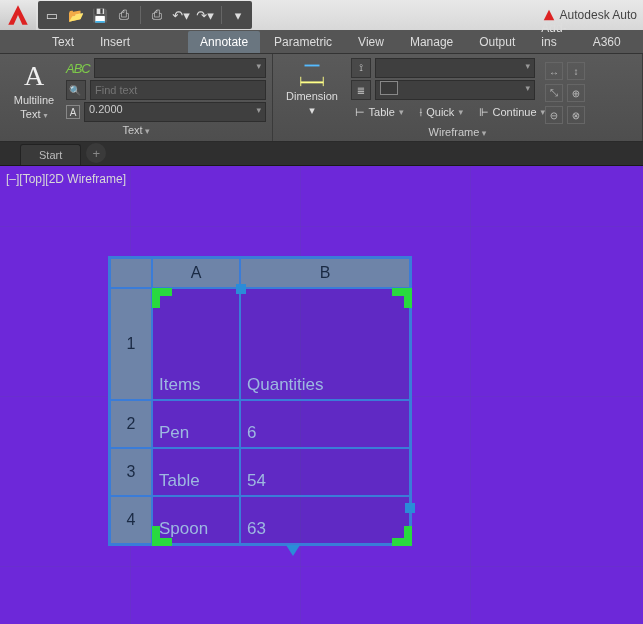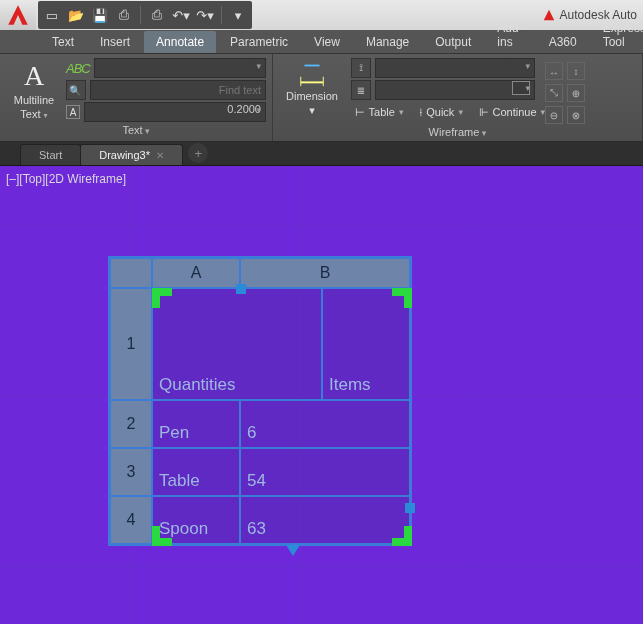--- a/index.html
+++ b/index.html
@@ -11,36 +11,36 @@
   .app-logo svg { width: 26px; height: 26px; }
   .qat { background: #4a4a4a; height: 28px; margin-left:2px; display:flex; align-items:center; padding: 0 6px; gap:8px; border-radius:2px;}
   .qat-icon { width:16px; height:16px; display:flex; align-items:center; justify-content:center; color:#ddd; font-size:13px;}
   .qat-sep { width:1px; height:18px; background:#666; }
   .title-right { margin-left:auto; padding-right:6px; font-size:12px; color:#444; display:flex; align-items:center; gap:4px;}
   .title-right svg { width:14px; height:14px; }
 
   
   .menubar { height: 24px; background: #555; display:flex; align-items:flex-end; padding-left:40px; gap:2px; border-bottom:1px solid #333;}
   .menu-tab { padding: 4px 12px; font-size:12px; color:#ddd; cursor:pointer; }
-  .menu-tab.active { background:#6a7680; color:#fff; border-radius:2px 2px 0 0;}
+  .menu-tab.active { background:#6a7680; color:#fff; border-radius:2px 2px 0 0;margin-left:44px;}
 
   
   .ribbon { height: 88px; background: linear-gradient(#5a5a5a,#4e4e4e); display:flex; border-bottom:1px solid #2a2a2a;}
   .panel { border-right:1px solid #3a3a3a; padding:4px 6px; display:flex; flex-direction:column; }
   .panel-body { display:flex; flex:1; gap:4px; align-items:flex-start; }
   .panel-title { font-size:11px; color:#ccc; text-align:center; padding:2px 0; }
   .panel-title::after { content:" ▾"; font-size:9px; color:#aaa;}
 
   .big-btn { display:flex; flex-direction:column; align-items:center; justify-content:center; width:56px; height:64px; color:#ddd; font-size:11px; gap:2px; cursor:pointer;}
   .big-A { font-size:28px; font-family: "Times New Roman", serif; color:#eee; }
   .big-btn .chev { font-size:8px; color:#aaa;}
 
   .text-stack { display:flex; flex-direction:column; gap:2px; width:200px;}
   .tool-row { display:flex; gap:4px; align-items:center; height:20px;}
-  .dd, .txt-input { flex:1; background:#3f3f3f; border:1px solid #2e2e2e; height:20px; color:#ccc; font-size:11px; padding:0 4px; position:relative;text-align:right;}
+  .dd, .txt-input { flex:1; background:#3f3f3f; border:1px solid #2e2e2e; height:20px; color:#ccc; font-size:11px; padding:0 4px; position:relative;}
   .dd::after { content:"▾"; position:absolute; right:4px; top:2px; font-size:9px; color:#999;}
   .icon-btn { width:20px; height:20px; background:#494949; border:1px solid #333; display:flex; align-items:center; justify-content:center; font-size:10px; color:#ccc; cursor:pointer;}
   .abc { color:#7ecb4a; font-size:13px; font-style:italic; letter-spacing:-1px;}
   .aboxed { border:1px solid #888; width:14px; height:14px; display:flex; align-items:center; justify-content:center; font-size:10px; color:#ddd;}
 
   .dim-panel .panel-body { gap:6px;}
   .dim-big svg { width:30px; height:30px;}
   .dim-big { display:flex; flex-direction:column; align-items:center; color:#ddd; font-size:11px; gap:2px; width:66px; cursor:pointer;}
   .dim-drops { display:flex; flex-direction:column; gap:2px; width:184px;}
   .dim-row { display:flex; align-items:center; height:20px; gap:4px;}
@@ -194,24 +194,20 @@
       </div>
     </div>
     <div class="panel-title">Wireframe</div>
   </div>
 </div>
 
 <div class="doctab-bar">
   <div class="doctab">
       <span>Start</span>
     </div>
-  <div class="doctab active">
-      <span>Drawing3*</span>
-      <span class="x">✕</span>
-    </div>
   <div class="tab-plus">+</div>
 </div>
 
 <div class="drawing-area">
   <div class="view-label">[–][Top][2D Wireframe]</div>
   <div class="grid-line-v" style="left:130px"></div>
   <div class="grid-line-v" style="left:300px"></div>
   <div class="grid-line-v" style="left:470px"></div>
   <div class="grid-line-v" style="left:640px"></div>
   <div class="grid-line-h" style="top:60px"></div>
@@ -219,22 +215,22 @@
   <div class="grid-line-h" style="top:400px"></div>
 
   <div class="sel-table">
     <div class="st-row">
       <div class="st-cell st-hdr" style="width:42px;height:30px"></div>
       <div class="st-cell st-hdr" style="width:88px;height:30px">A</div>
       <div class="st-cell st-hdr" style="width:170px;height:30px">B</div>
     </div>
     <div class="st-row">
       <div class="st-cell st-rowhdr" style="width:42px;height:112px">1</div>
+      <div class="st-cell" style="width:88px;height:112px">Items</div>
       <div class="st-cell" style="width:170px;height:112px">Quantities</div>
-      <div class="st-cell" style="width:88px;height:112px">Items</div>
     </div>
     <div class="st-row">
       <div class="st-cell st-rowhdr" style="width:42px;height:48px">2</div>
       <div class="st-cell" style="width:88px;height:48px">Pen</div>
       <div class="st-cell" style="width:170px;height:48px">6</div>
     </div>
     <div class="st-row">
       <div class="st-cell st-rowhdr" style="width:42px;height:48px">3</div>
       <div class="st-cell" style="width:88px;height:48px">Table</div>
       <div class="st-cell" style="width:170px;height:48px">54</div>

